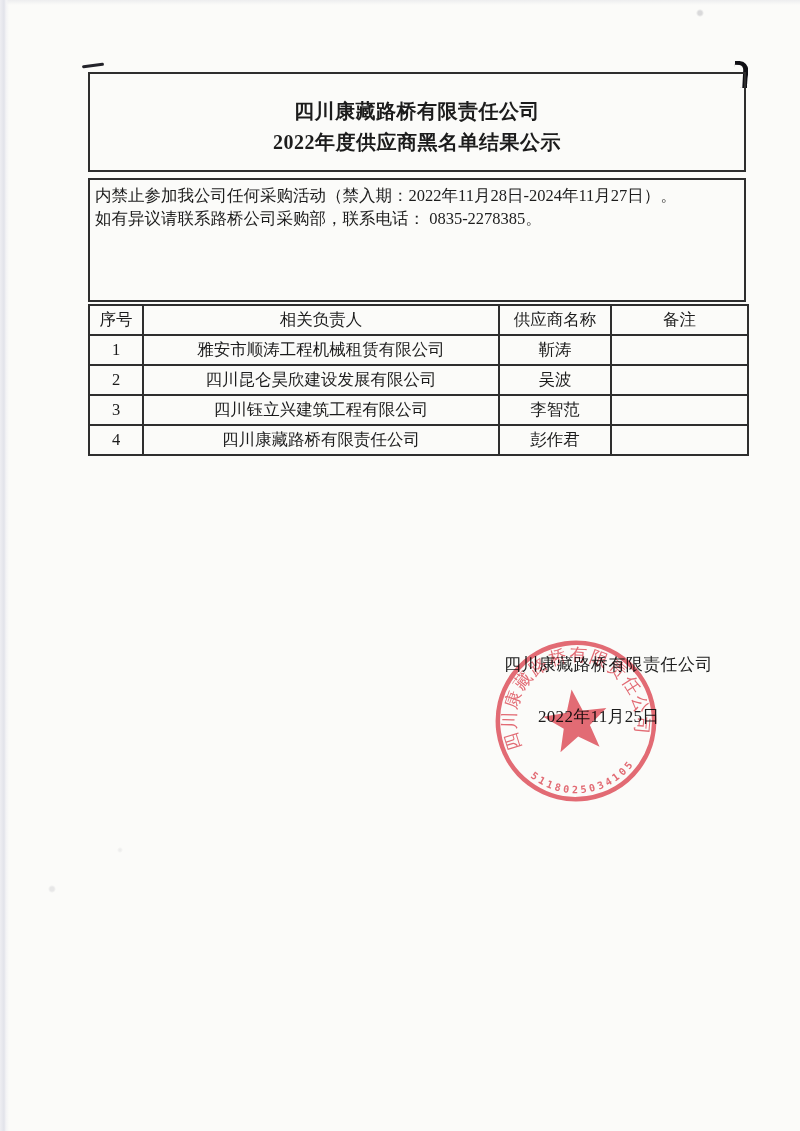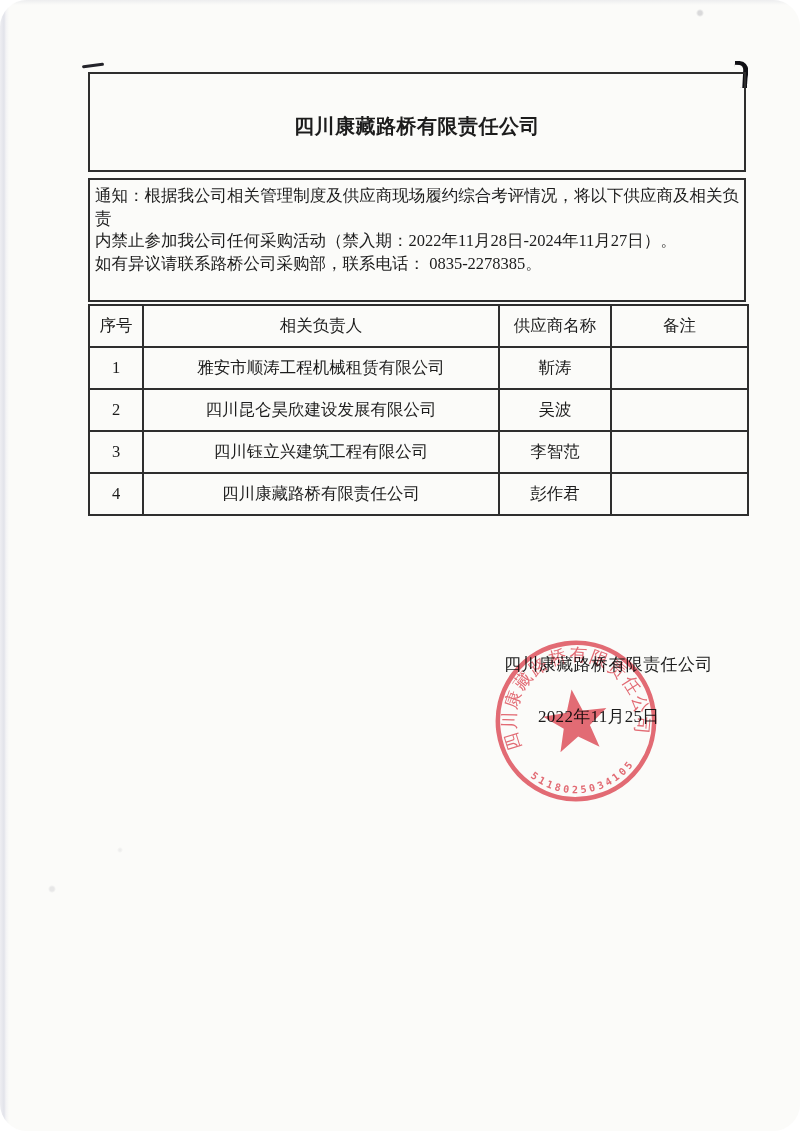--- a/index.html
+++ b/index.html
@@ -11,21 +11,20 @@
     width: 800px;
     height: 1131px;
     overflow: hidden;
     background:
       radial-gradient(circle at 700px 13px, rgba(130,130,140,.28) 0 2px, rgba(130,130,140,0) 4px),
       radial-gradient(circle at 52px 889px, rgba(140,140,150,.18) 0 2px, rgba(140,140,150,0) 4px),
       radial-gradient(circle at 120px 850px, rgba(140,140,150,.12) 0 1px, rgba(140,140,150,0) 3px),
       linear-gradient(to right, #eeeef2 0px, #e2e3ea 4px, #f3f3f5 6px, rgba(255,255,255,0) 9px),
       linear-gradient(to bottom, rgba(210,212,220,.35) 0px, rgba(255,255,255,0) 5px),
       #fbfbf9;
-    border-radius: 27px;
   }
 
   
   .title-box {
     position: absolute;
     left: 88px; top: 72px;
     width: 658px; height: 100px;
     border: 2px solid #2e2e2e;
     display: flex;
     flex-direction: column;
@@ -77,21 +76,21 @@
   
   table.blacklist {
     position: absolute;
     left: 88px; top: 304px;
     width: 659px;
     border-collapse: collapse;
     table-layout: fixed;
   }
   table.blacklist th, table.blacklist td {
     border: 2px solid #2e2e2e;
-    height: 42px;
+    height: 30px;
     text-align: center;
     vertical-align: middle;
     font-size: 16.5px;
     font-weight: normal;
     overflow: hidden;
   }
 
   
   .sig-company {
     position: absolute;
@@ -133,24 +132,24 @@
 </head>
 <body>
 
 <div class="page">
 
   <div class="artifact-tl"></div>
   <div class="artifact-tr"></div>
 
   <div class="title-box">
     <div class="title-line">四川康藏路桥有限责任公司</div>
+    <div class="title-line">2022年度供应商黑名单结果公示</div>
   </div>
 
   <div class="notice-box">
-    <div class="notice-line fill">通知：根据我公司相关管理制度及供应商现场履约综合考评情况，将以下供应商及相关负责</div>
     <div class="notice-line">内禁止参加我公司任何采购活动（禁入期：2022年11月28日-2024年11月27日）。</div>
     <div class="notice-line">如有异议请联系路桥公司采购部，联系电话：  0835-2278385。</div>
   </div>
 
   <table class="blacklist">
     <colgroup>
       <col style="width:54px">
       <col style="width:356px">
       <col style="width:112px">
       <col style="width:137px">

